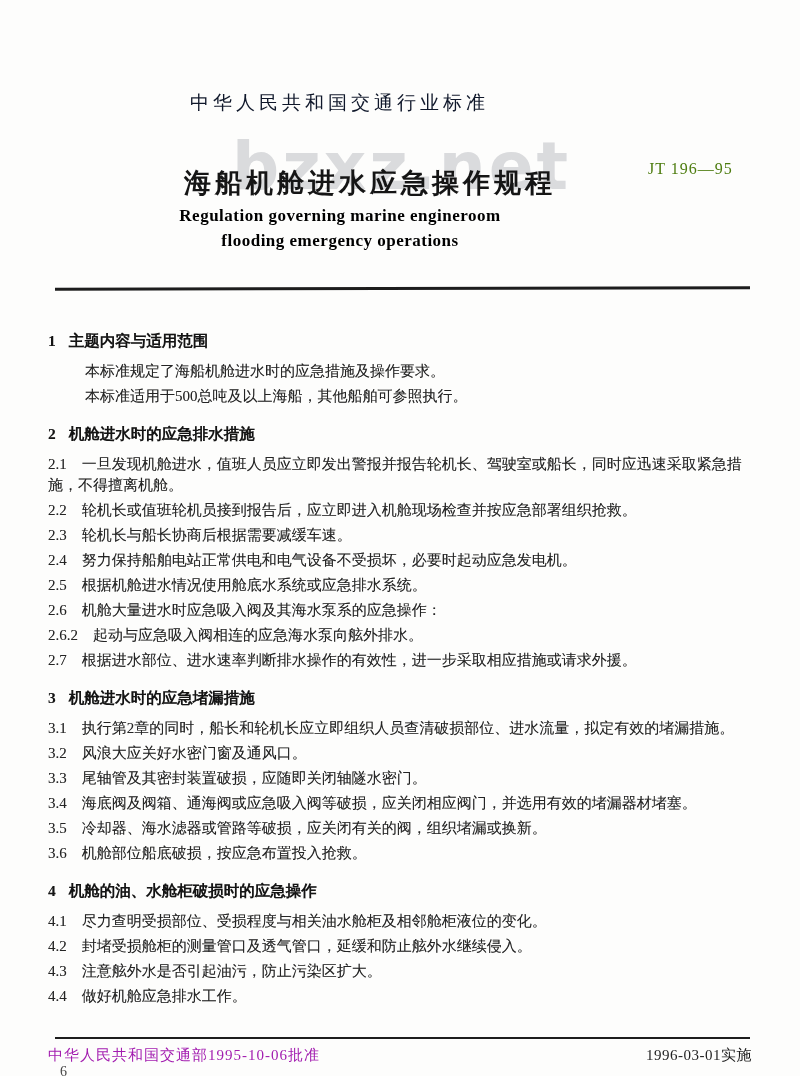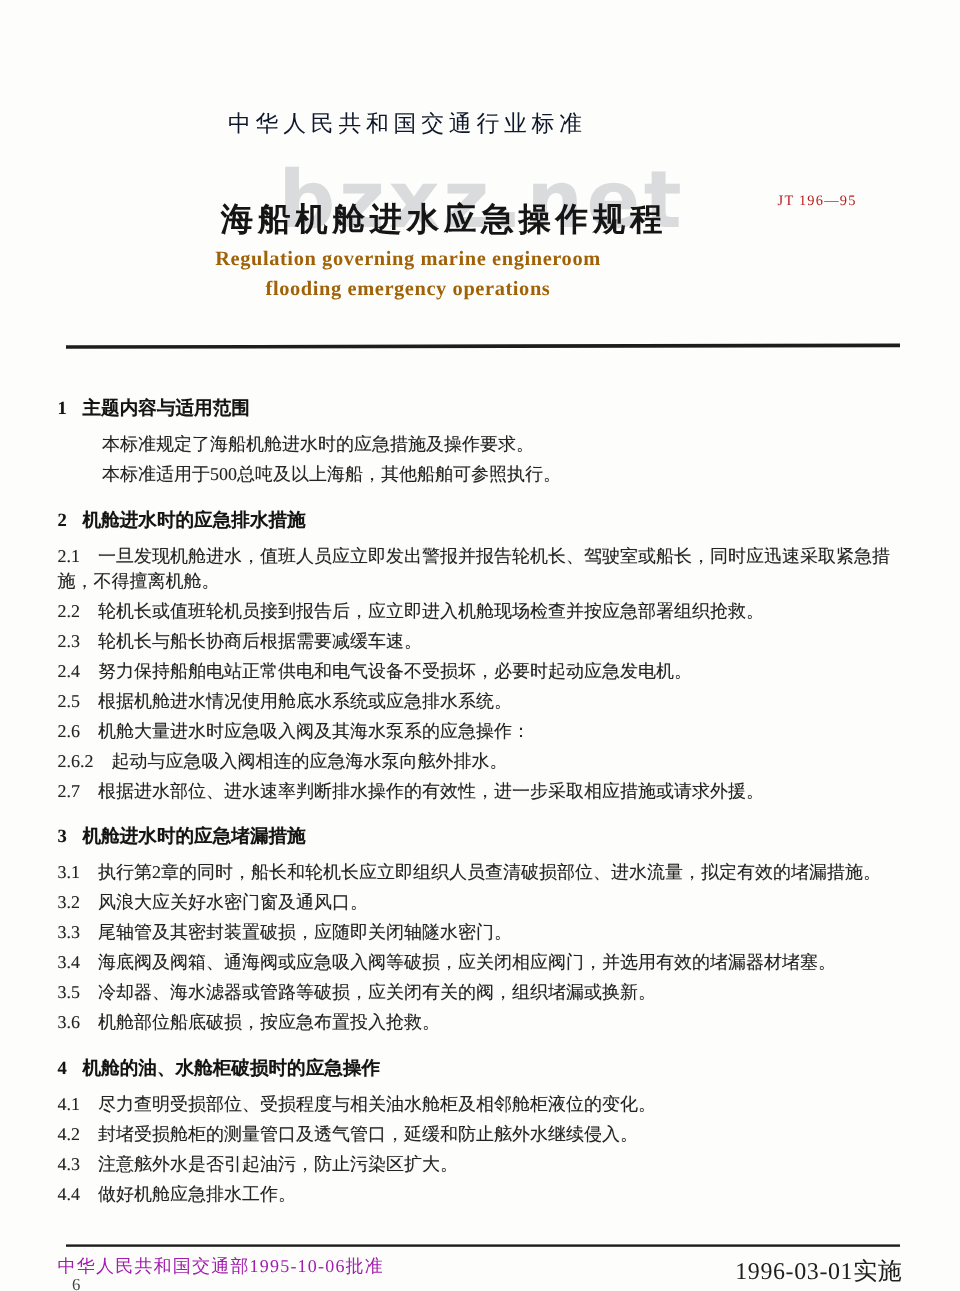--- a/index.html
+++ b/index.html
@@ -26,26 +26,26 @@
   .std-type {
     position:absolute; top:90px; left:190px;
     font-size:19px; font-weight:normal; letter-spacing:4px; color:#0f172a;
   }
   .title-zh {
     position:absolute; top:165px; left:184px; margin:0;
     font-size:27px; font-weight:bold; letter-spacing:4px; color:#151515;
   }
   .std-no {
     position:absolute; top:160px; left:648px;
-    font-size:12px; letter-spacing:1px; color:#b91c1c;
+    font-size:16px; letter-spacing:1px; color:#4d7c0f;
   }
   .en-title {
     position:absolute; top:203px; left:120px; width:440px;
     text-align:center; font-weight:bold; font-size:17px;
-    line-height:25px; color:#a16207; letter-spacing:0.5px;
+    line-height:25px; color:#000000; letter-spacing:0.5px;
   }
 
   .rule { position:absolute; left:55px; width:695px; background:#1d1d1d; }
   .top-rule { top:287px; height:3px; transform:rotate(-0.12deg); }
   .footer-rule { top:1037px; height:2px; }
 
   
   .doc-body {
     position:absolute; top:306px; left:48px; width:708px;
     font-size:15px; line-height:21px; color:#242424;
@@ -62,21 +62,21 @@
   p.clause .num { margin-right:15px; }
   p.clause.indent { padding-left:37px; }
 
   
   .footer-left {
     position:absolute; top:1046px; left:48px;
     font-size:15px; letter-spacing:1px; color:#a21caf;
   }
   .footer-right {
     position:absolute; top:1046px; right:48px;
-    font-size:20px; letter-spacing:0.5px; color:#1f1f1f;
+    font-size:15px; letter-spacing:0.5px; color:#1f1f1f;
   }
   .page-mark {
     position:absolute; top:1064px; left:60px;
     font-size:14px; color:#444;
   }
 </style>
 </head>
 <body>
 
 <div class="page">

